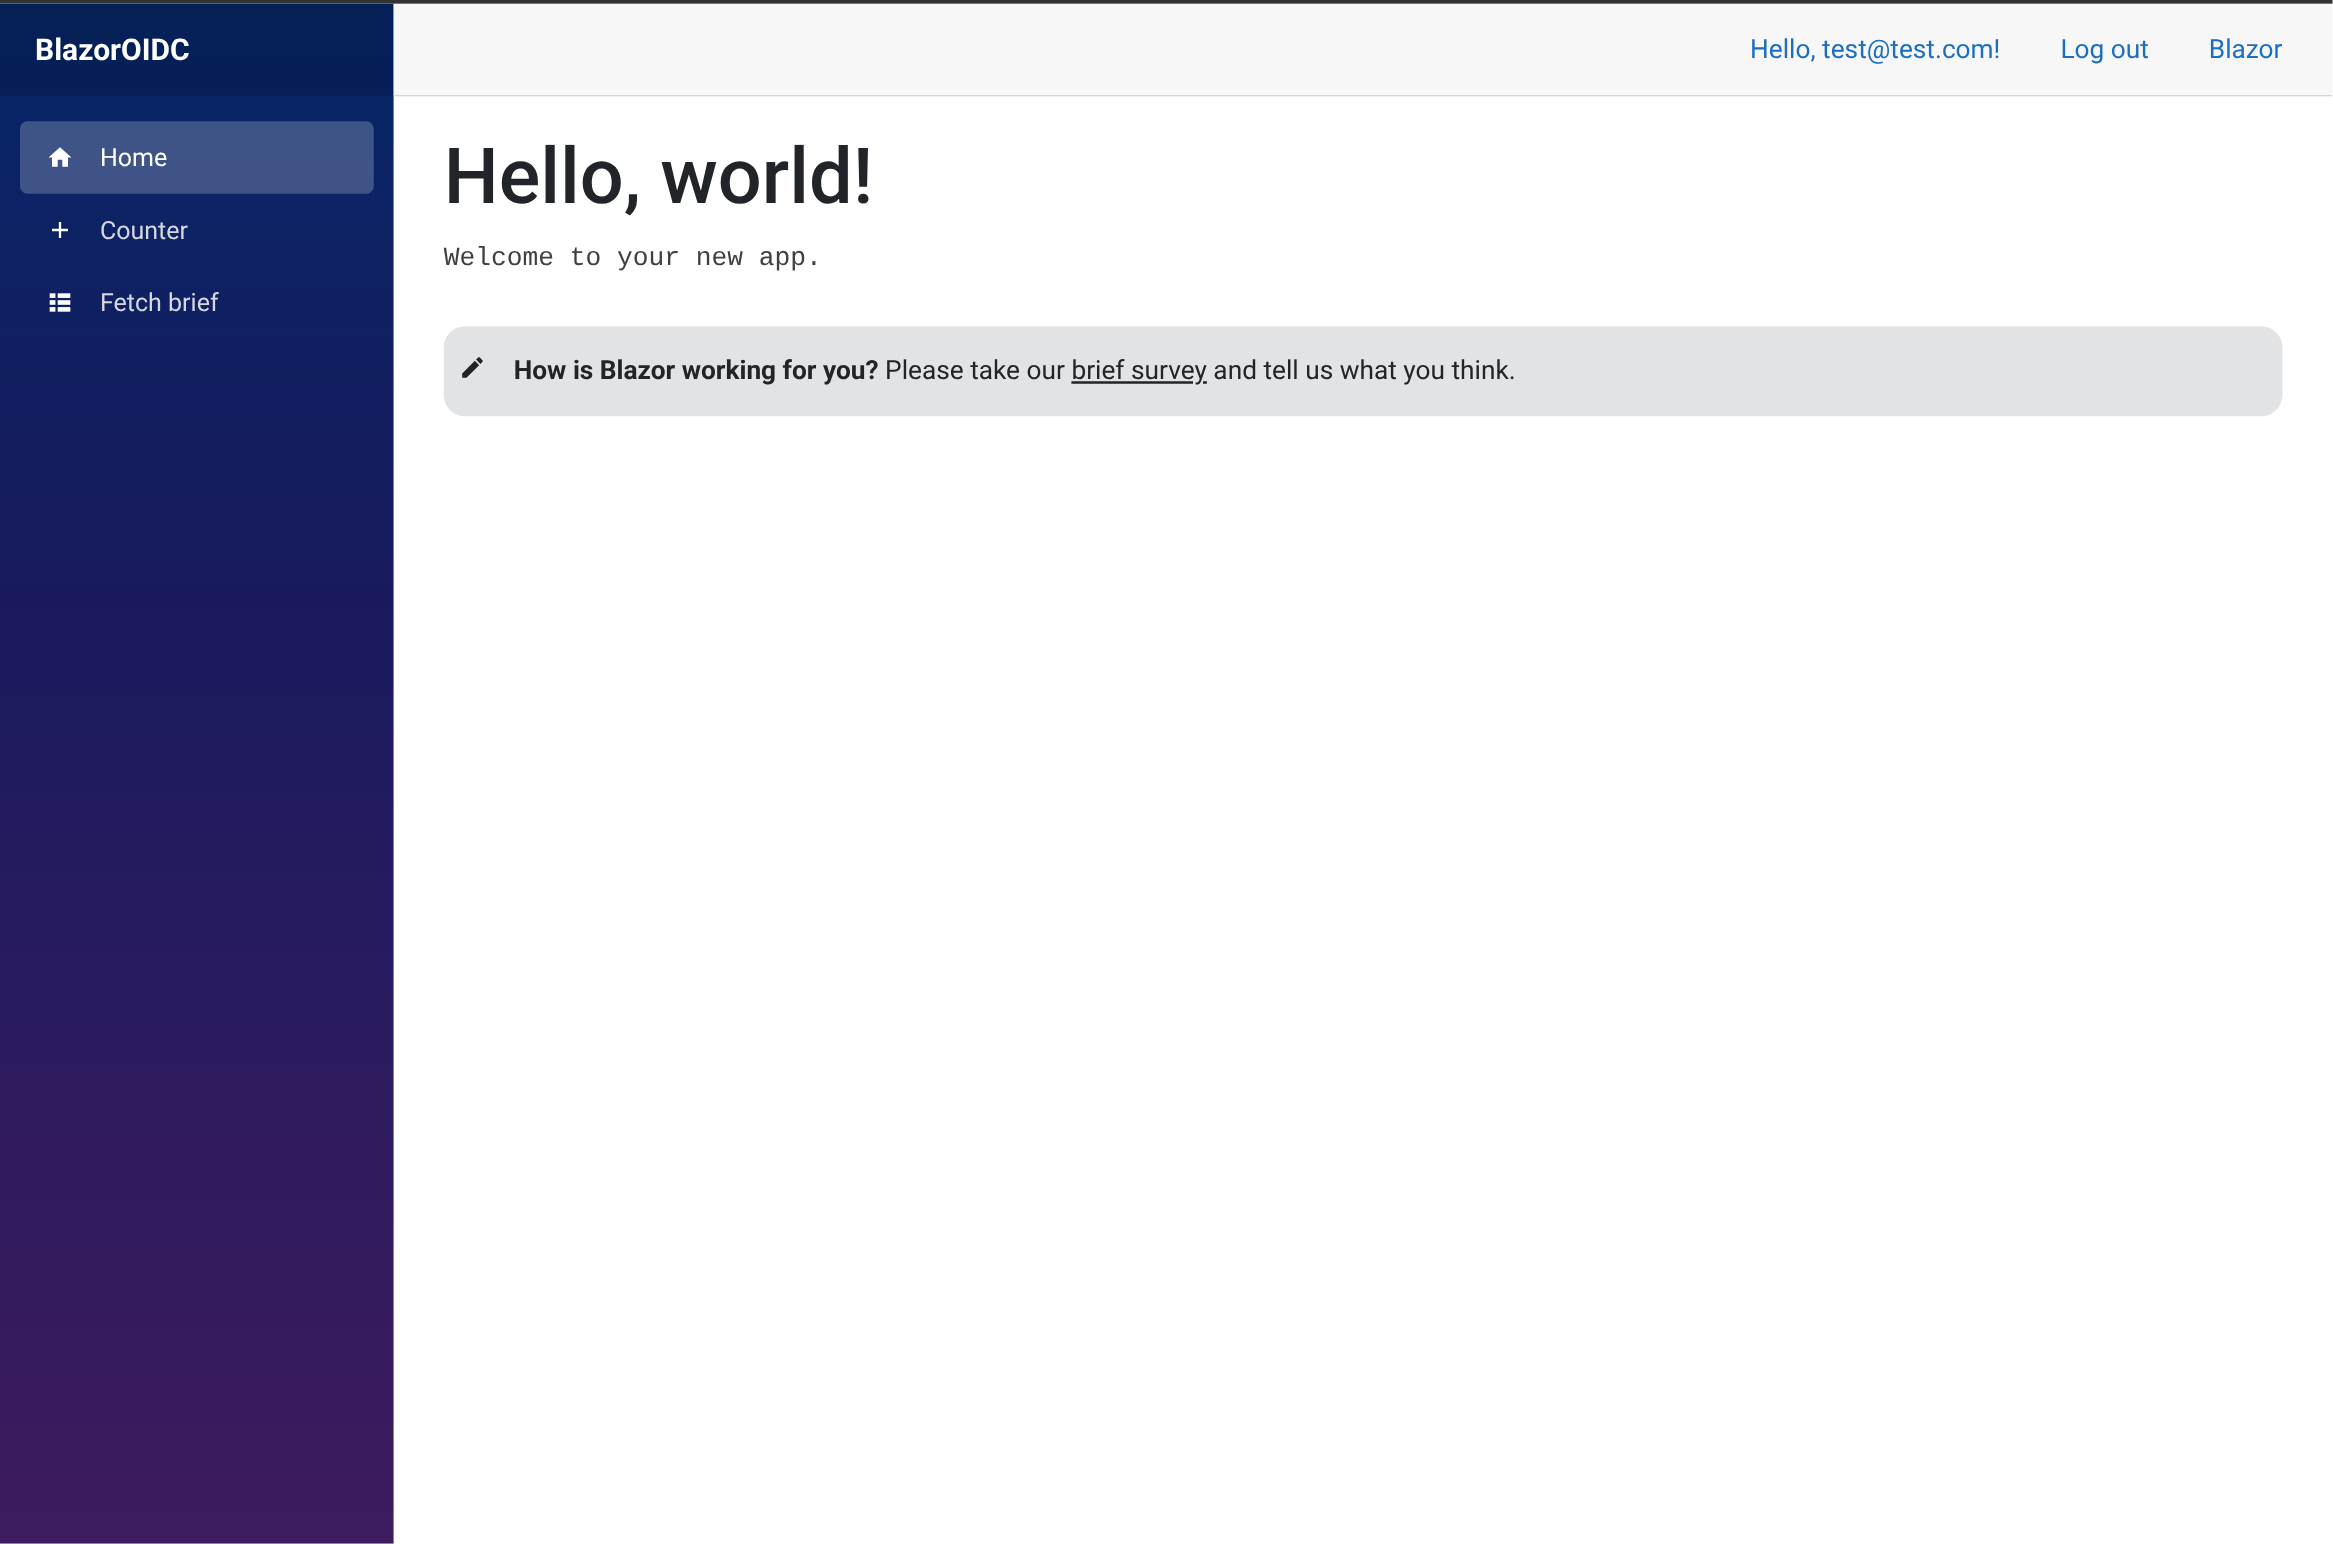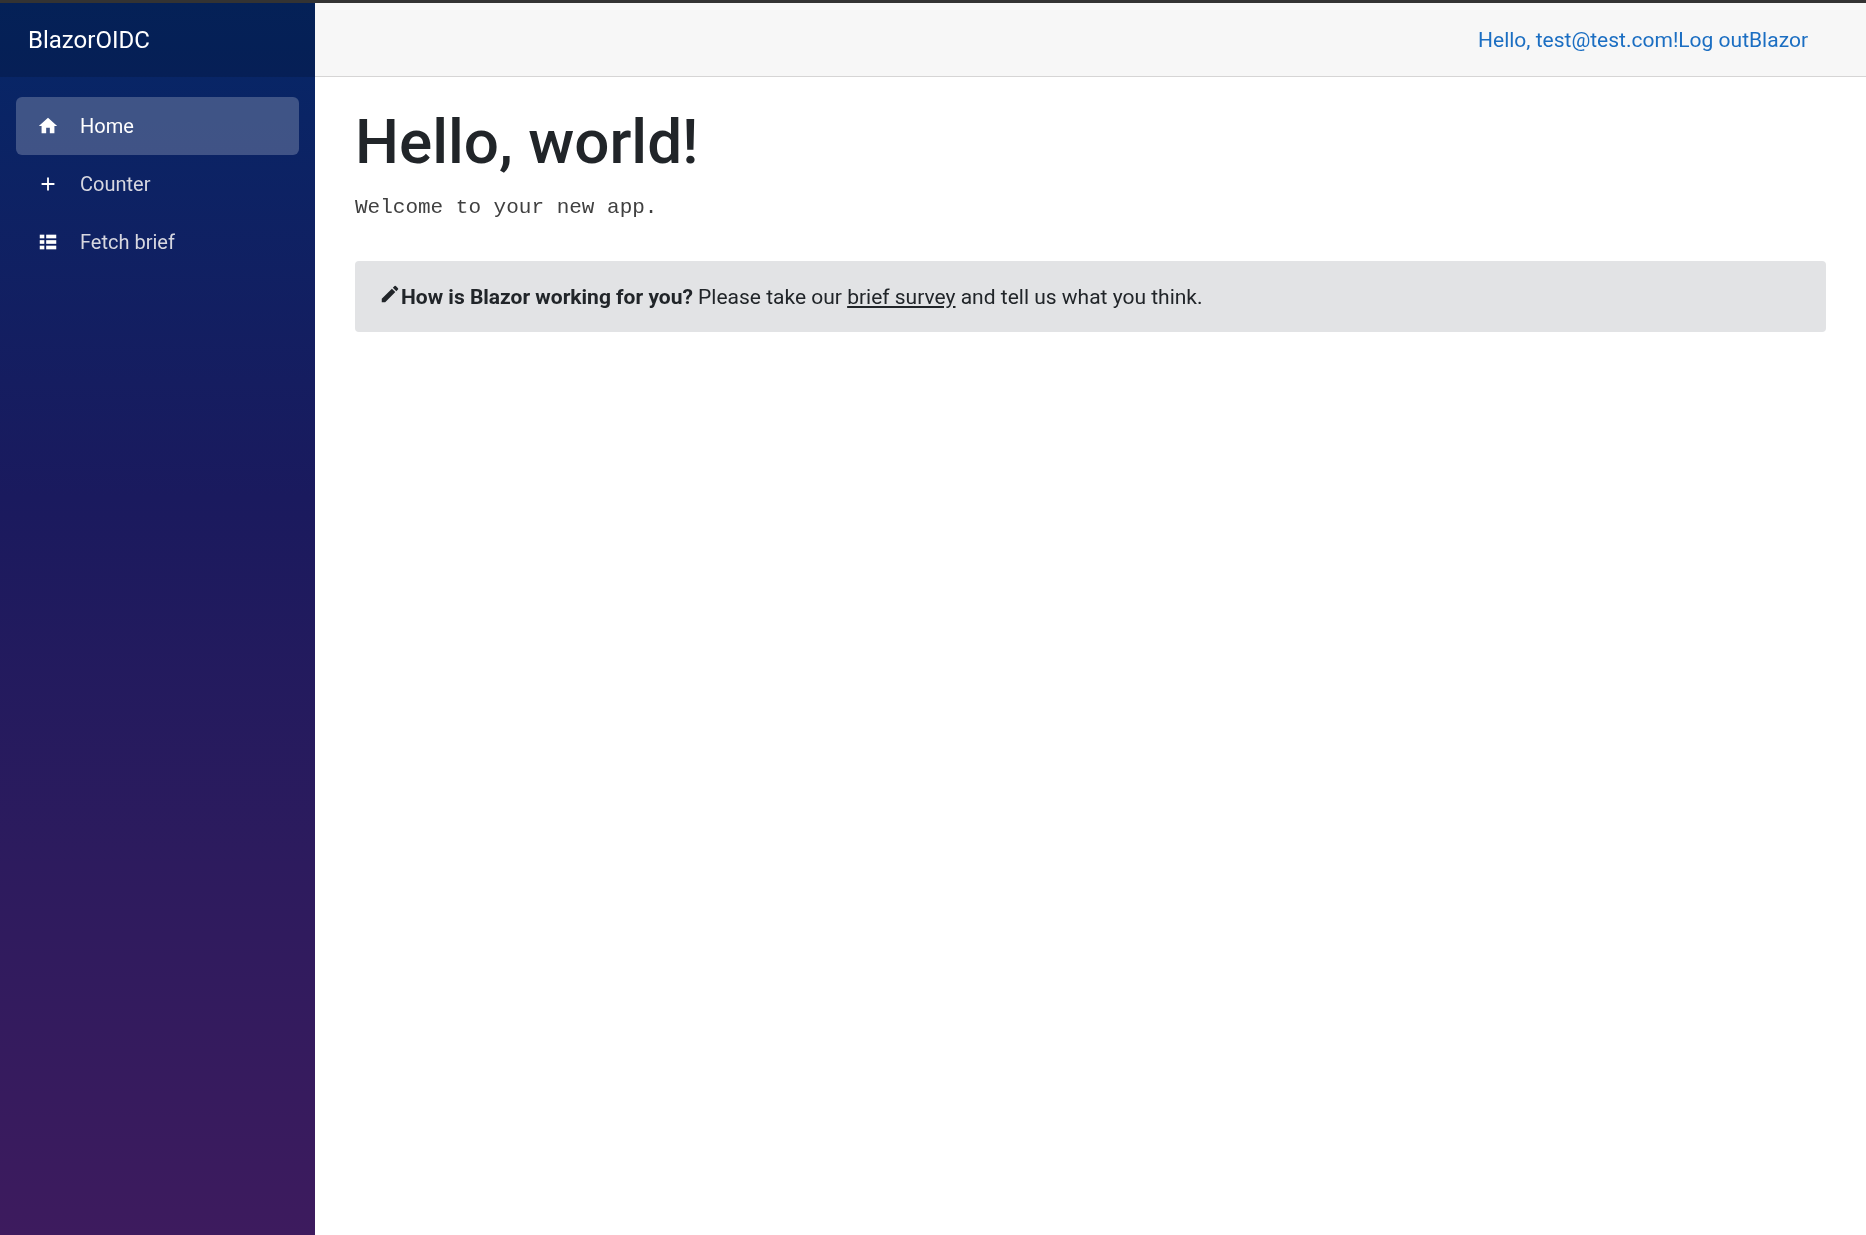--- a/index.html
+++ b/index.html
@@ -22,20 +22,21 @@
       flex-direction: column;
     }
     .sidebar-brand {
       height: 74px;
       display: flex;
       align-items: center;
       padding-left: 28px;
       font-size: 24px;
       color: #fff;
       background: rgba(0,0,0,0.15);
+      font-weight: bold;
     }
     .sidebar-nav {
       padding: 20px 16px;
       display: flex;
       flex-direction: column;
       gap: 0;
     }
     .nav-item {
       display: flex;
       align-items: center;
@@ -65,21 +66,22 @@
       flex-direction: column;
       background: #fff;
     }
     .top-row {
       height: 74px;
       background: #f7f7f7;
       border-bottom: 1px solid #d6d5d5;
       display: flex;
       align-items: center;
       justify-content: flex-end;
-      padding-right: 58px;
+      padding-right: 40px;
+      gap: 48px;
     }
     .top-link {
       color: #1b6ec2;
       font-size: 21px;
       text-decoration: none;
       cursor: pointer;
     }
     .content {
       padding: 28px 40px;
     }
@@ -90,24 +92,25 @@
       margin-bottom: 18px;
     }
     .content p.welcome {
       font-size: 21px;
       color: #404040;
       margin-bottom: 42px;
       font-family: Liberation Mono, monospace;
     }
     .alert {
       background: #e2e3e5;
-      border-radius: 4px;
-      padding: 22px 24px;
+      border-radius: 17px;
+      padding: 22px 12px;
       display: flex;
       align-items: center;
+      gap: 22px;
       font-size: 21px;
       color: #212529;
     }
     .alert .pencil-icon {
       flex-shrink: 0;
     }
     .alert-text strong {
       font-weight: 700;
     }
     .alert-text .survey-link {

